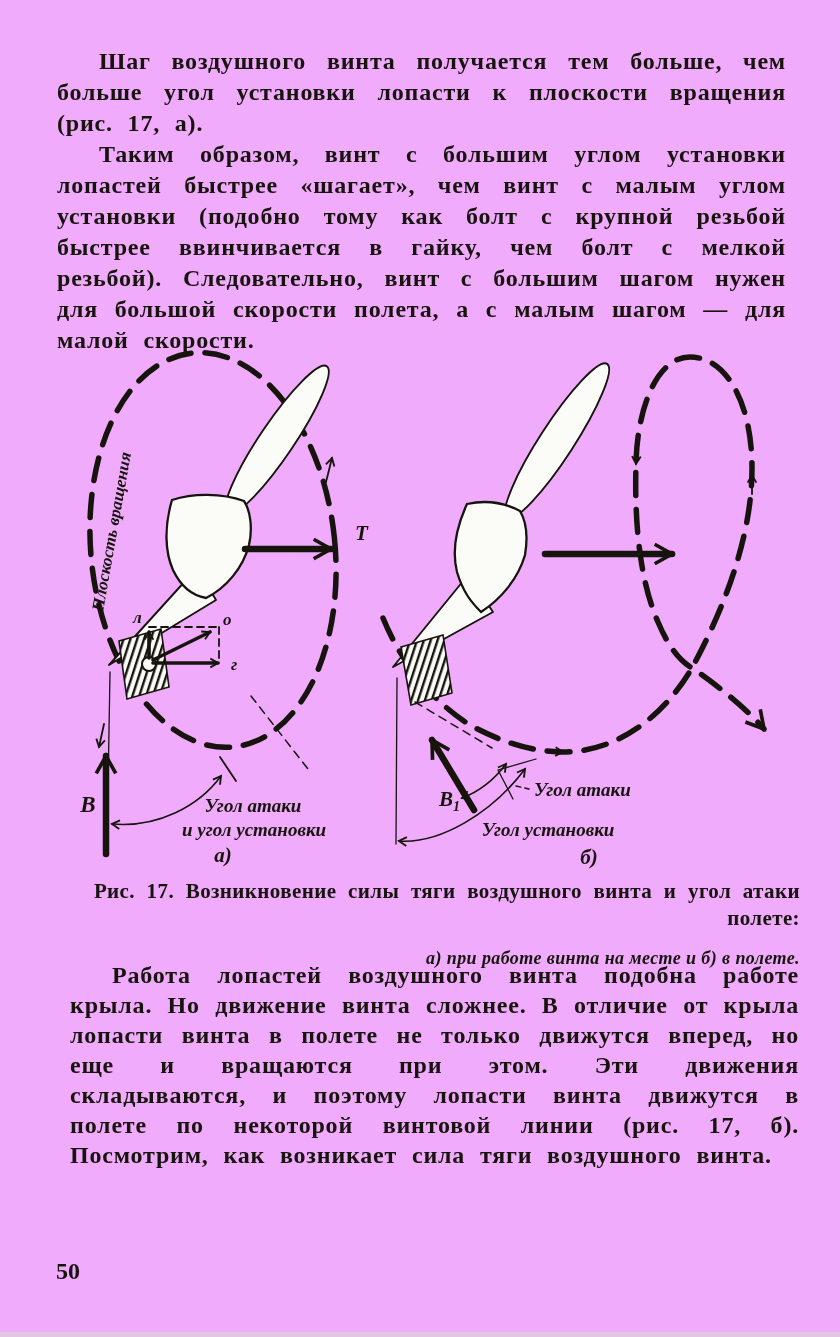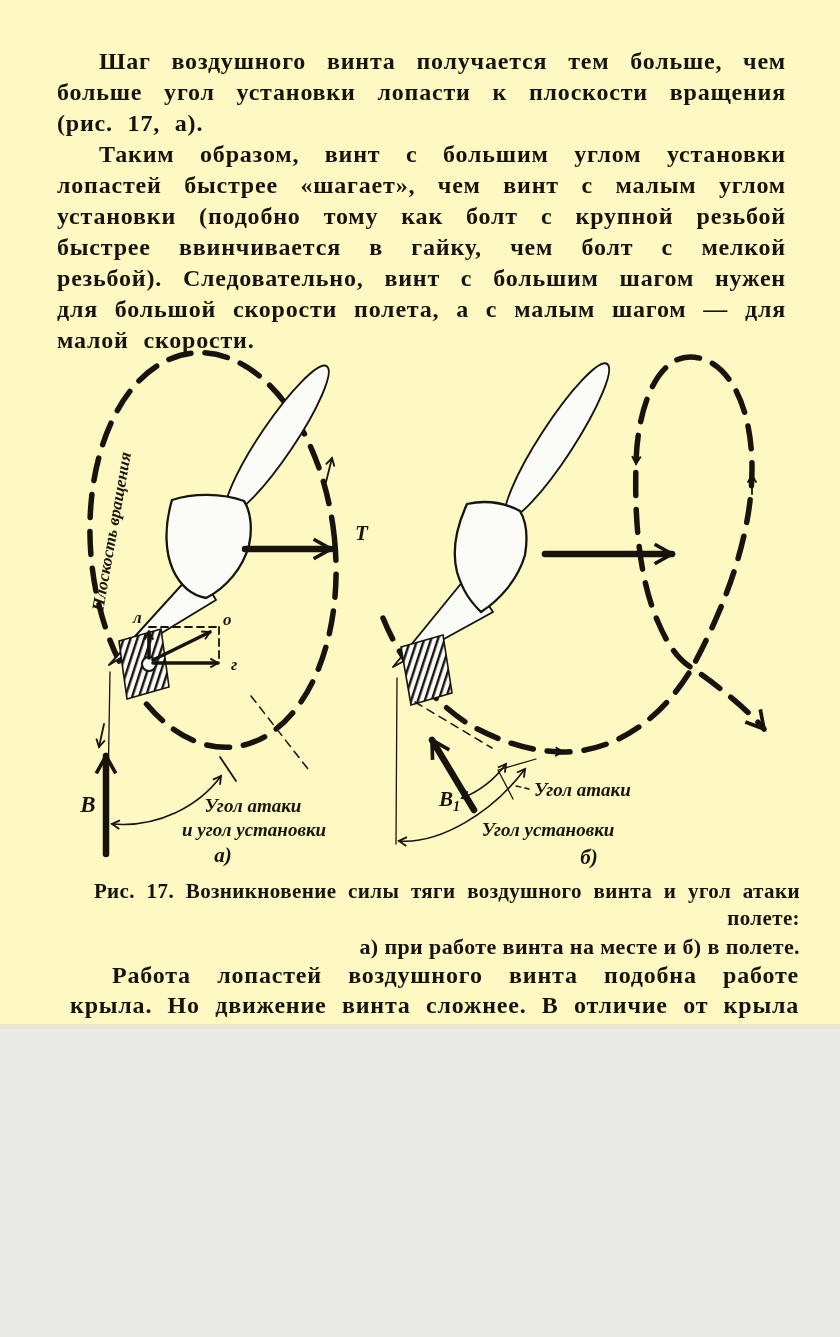--- a/index.html
+++ b/index.html
@@ -1,26 +1,26 @@
 <!DOCTYPE html>
 <html lang="ru"><head>
 <meta charset="utf-8">
 <style>
   html,body{margin:0;padding:0;background:#e9e9e6;}
-  .page{position:relative;width:840px;height:1029px;background:#fef9c3;color:#17130d;
+  .page{position:relative;width:840px;height:1337px;background:#f0abfc;color:#17130d;
         font-family:"Liberation Serif","DejaVu Serif",serif;font-weight:bold;overflow:hidden;}
   .body-text{position:absolute;left:57px;width:729px;font-size:24px;line-height:31px;
              text-align:justify;letter-spacing:0.8px;word-spacing:8px;hyphens:auto;}
   .body-text p{margin:0;text-indent:42px;}
   #textTop{top:46px;}
   #textBottom{top:960px;line-height:30px;margin-left:13px;}
   .figcap{position:absolute;left:40px;width:760px;top:878px;text-align:right;
           font-size:21px;line-height:27px;letter-spacing:0.4px;}
   .figcap .cap1{word-spacing:6px;}
-  .figcap .sub{font-size:22px;line-height:22px;margin-top:4px;}
+  .figcap .sub{font-size:18px;line-height:22px;margin-top:15px;font-style:italic;}
   .pageno{position:absolute;left:56px;top:1258px;font-size:24px;}
   .figure-svg{position:absolute;left:0;top:335px;}
   .figure-svg text{font-family:"Liberation Serif","DejaVu Serif",serif;font-weight:bold;
                    font-style:italic;fill:#17130d;stroke:none;}
   .edge{position:absolute;left:0;bottom:0;width:100%;height:5px;background:#d9d9d4;opacity:.6;}
 </style>
 </head>
 <body>
 
 <div class="page">

